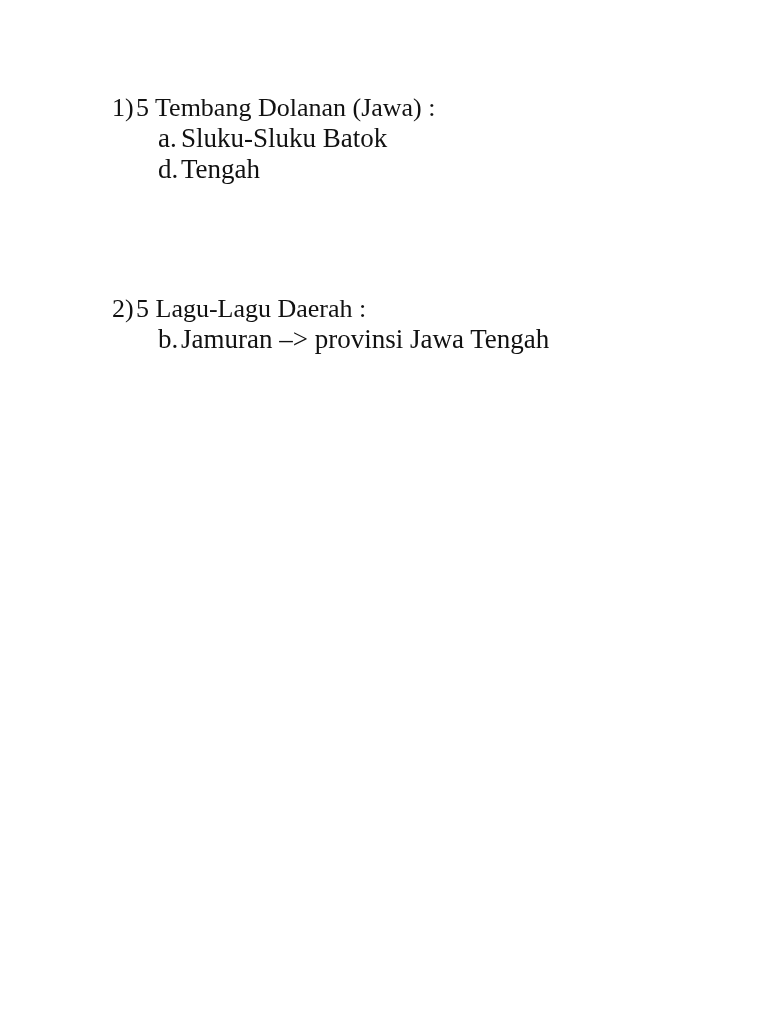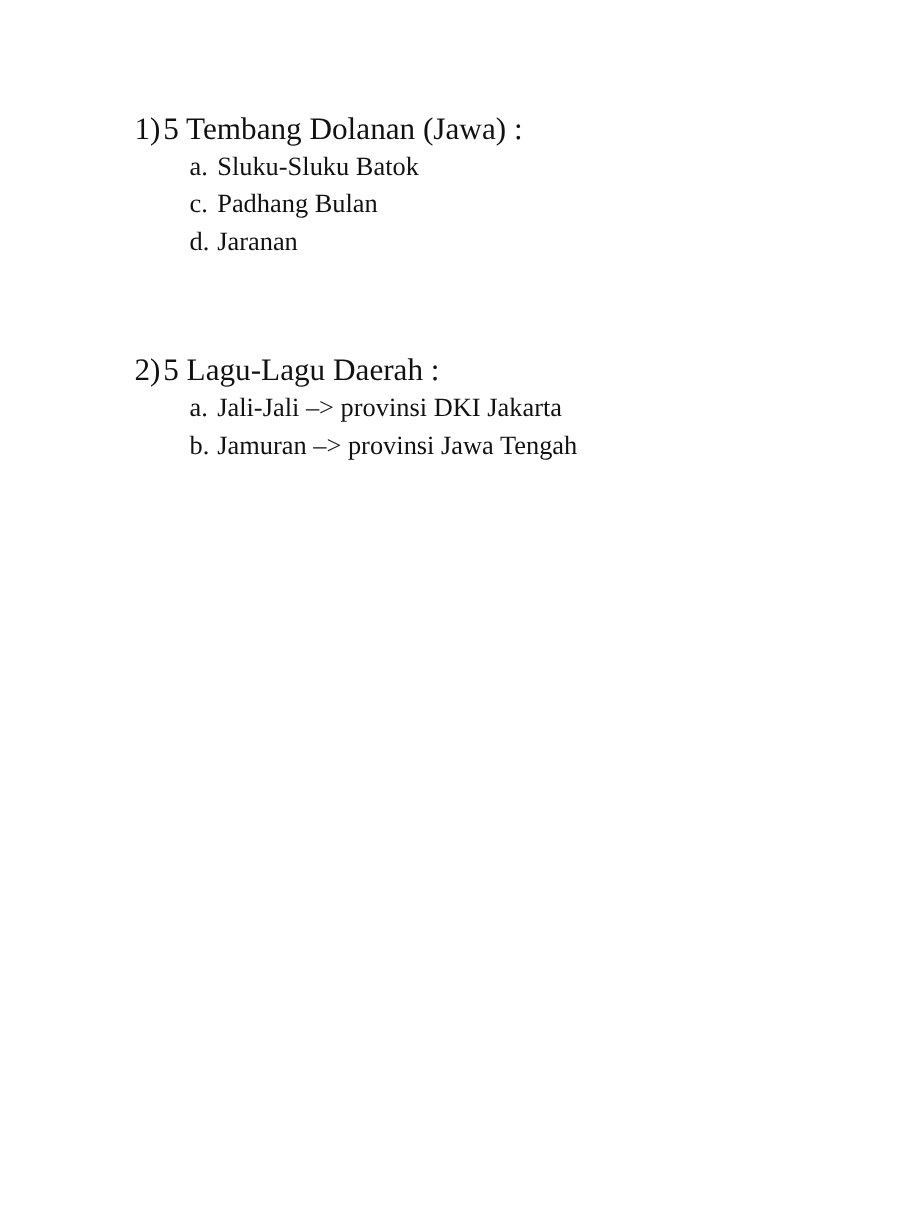--- a/index.html
+++ b/index.html
@@ -31,21 +31,21 @@
       font-size: 26px;
       line-height: 31px;
       height: 31px;
       white-space: nowrap;
     }
     .heading .num {
       display: inline-block;
       width: 24px;
     }
     .item {
-      font-size: 22px;
+      font-size: 27px;
       line-height: 31px;
       height: 31px;
       white-space: nowrap;
       padding-left: 46px;
     }
     .item .marker {
       display: inline-block;
       width: 23px;
     }
   </style>
@@ -55,32 +55,26 @@
 <div class="page">
 
   <div class="section section-1">
     <div class="heading">
       <span class="num">1)</span><span>5 Tembang Dolanan (Jawa) :</span>
     </div>
     <div class="item">
       <span class="marker">a.</span><span>Sluku-Sluku Batok</span>
     </div>
     <div class="item">
-      <span class="marker">c.</span><span>Padhang Bulan</span>
-    </div>
-    <div class="item">
-      <span class="marker">d.</span><span>Jaranan</span>
+      <span class="marker">d.</span><span>Tengah</span>
     </div>
   </div>
 
   <div class="section section-2">
     <div class="heading">
       <span class="num">2)</span><span>5 Lagu-Lagu Daerah :</span>
-    </div>
-    <div class="item">
-      <span class="marker">a.</span><span>Jali-Jali –&gt; provinsi DKI Jakarta</span>
     </div>
     <div class="item">
       <span class="marker">b.</span><span>Jamuran –&gt; provinsi Jawa Tengah</span>
     </div>
   </div>
 
 </div>
 
 </body></html>

